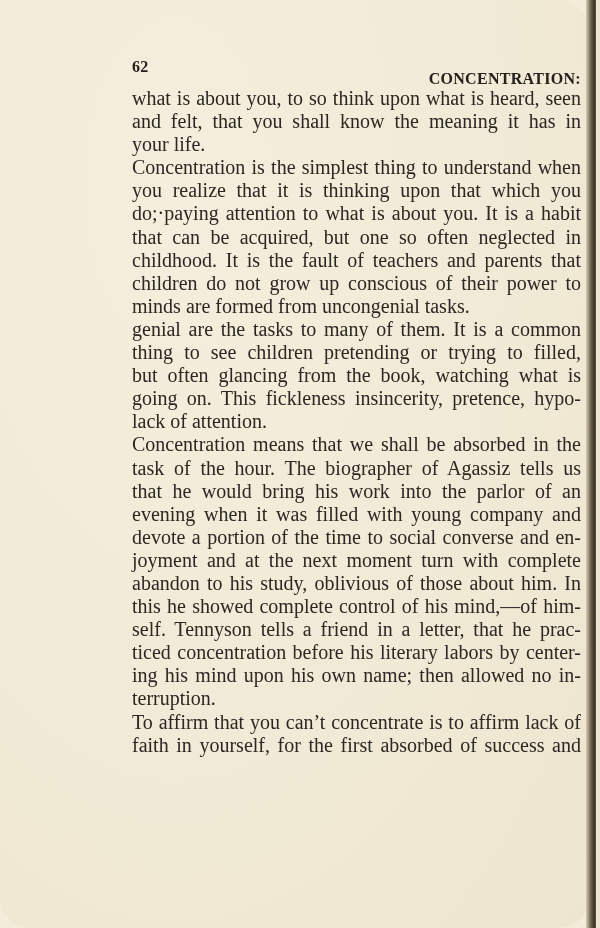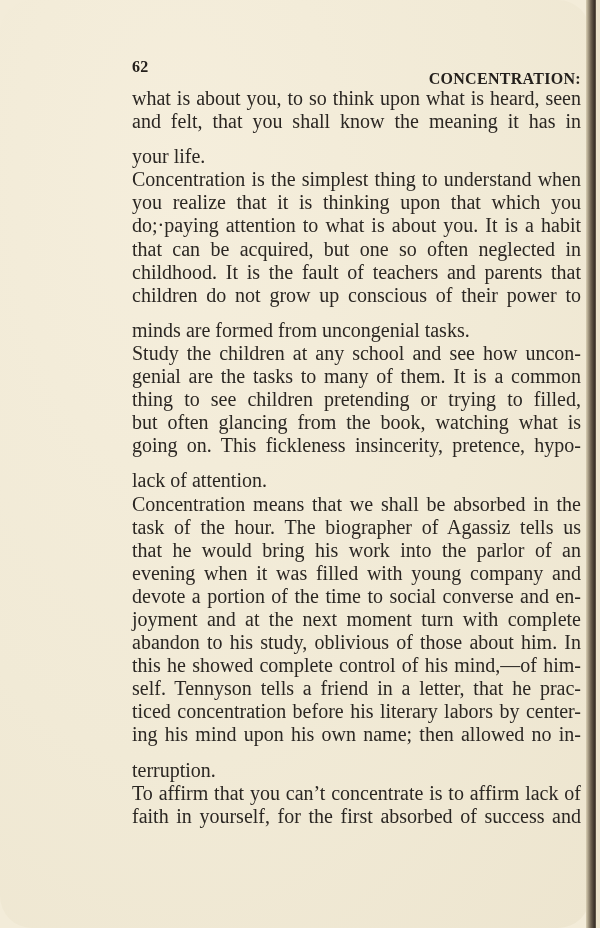--- a/index.html
+++ b/index.html
@@ -75,21 +75,20 @@
     }
     .line {
       display: block;
       white-space: nowrap;
       text-align: justify;
       text-align-last: justify;
       height: 23.1px;
     }
     .line.last {
       text-align-last: left;
-      margin-top: 12px;
     }
   </style>
 </head>
 <body>
 
 <div class="page">
 
   <div class="running-head">
     <span class="page-number">62</span>
     <span class="header-title">CONCENTRATION:</span>
@@ -105,21 +104,20 @@
       <div class="paragraph">
         <span class="line">Concentration is the simplest thing to understand when</span>
         <span class="line">you realize that it is thinking upon that which you</span>
         <span class="line">do;·paying attention to what is about you.  It is a habit</span>
         <span class="line">that can be acquired, but one so often neglected in</span>
         <span class="line">childhood.  It is the fault of teachers and parents that</span>
         <span class="line">children do not grow up conscious of their power to</span>
         <span class="line last">minds are formed from uncongenial tasks.</span>
       </div>
       <div class="paragraph">
-        <span class="line">Study the children at any school and see how uncon-</span>
         <span class="line">genial are the tasks to many of them.  It is a common</span>
         <span class="line">thing to see children pretending or trying to filled,</span>
         <span class="line">but often glancing from the book, watching what is</span>
         <span class="line">going on.  This fickleness insincerity, pretence, hypo-</span>
         <span class="line last">lack of attention.</span>
       </div>
       <div class="paragraph">
         <span class="line">Concentration means that we shall be absorbed in the</span>
         <span class="line">task of the hour.  The biographer of Agassiz tells us</span>
         <span class="line">that he would bring his work into the parlor of an</span>

